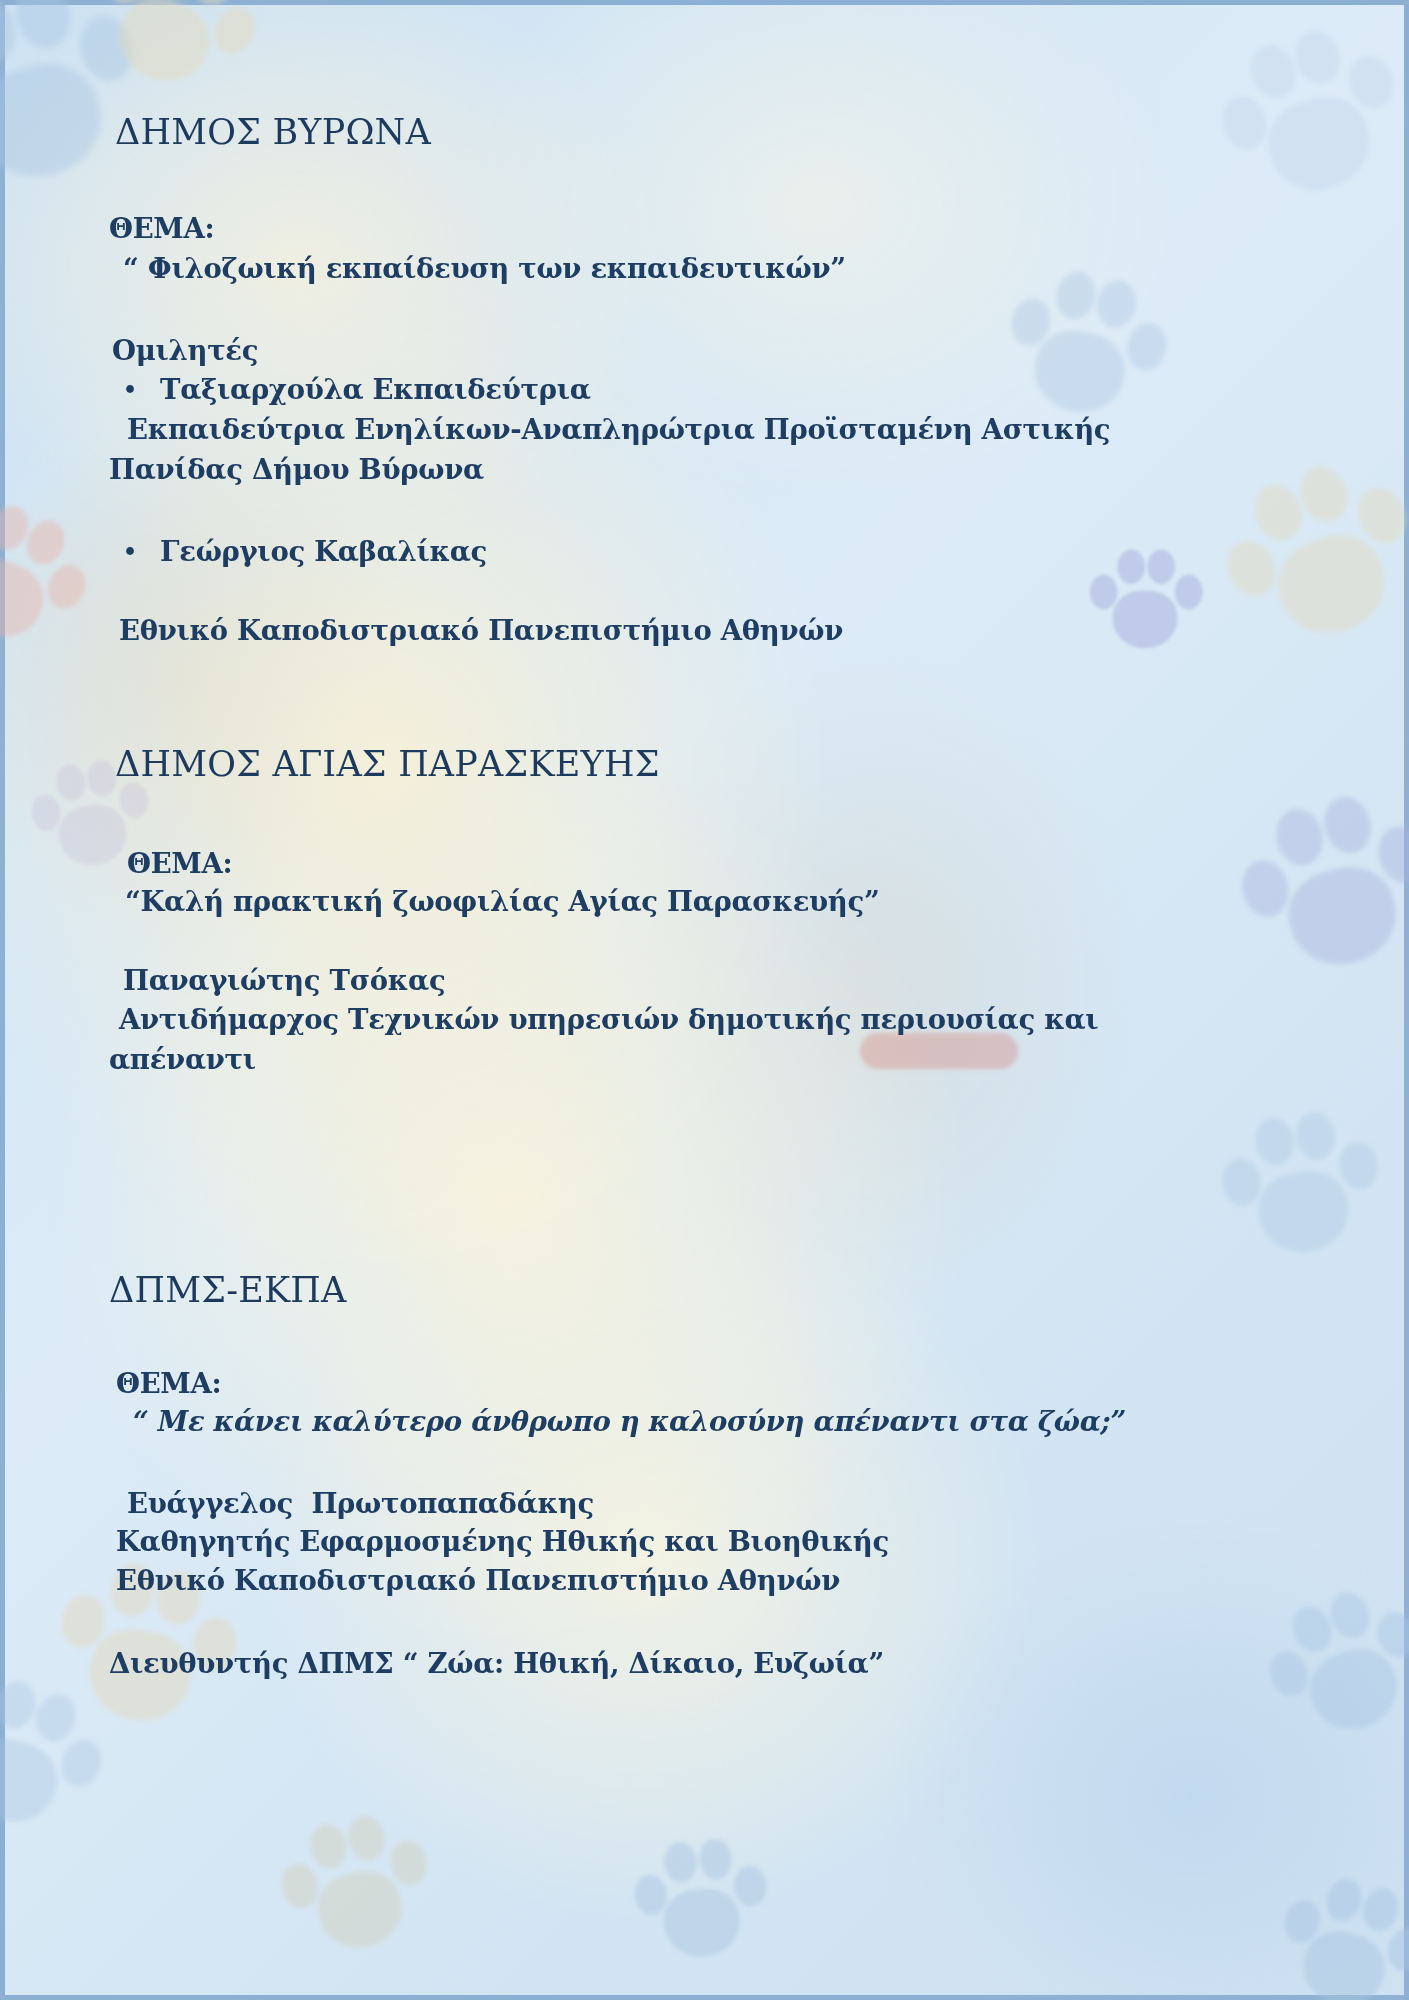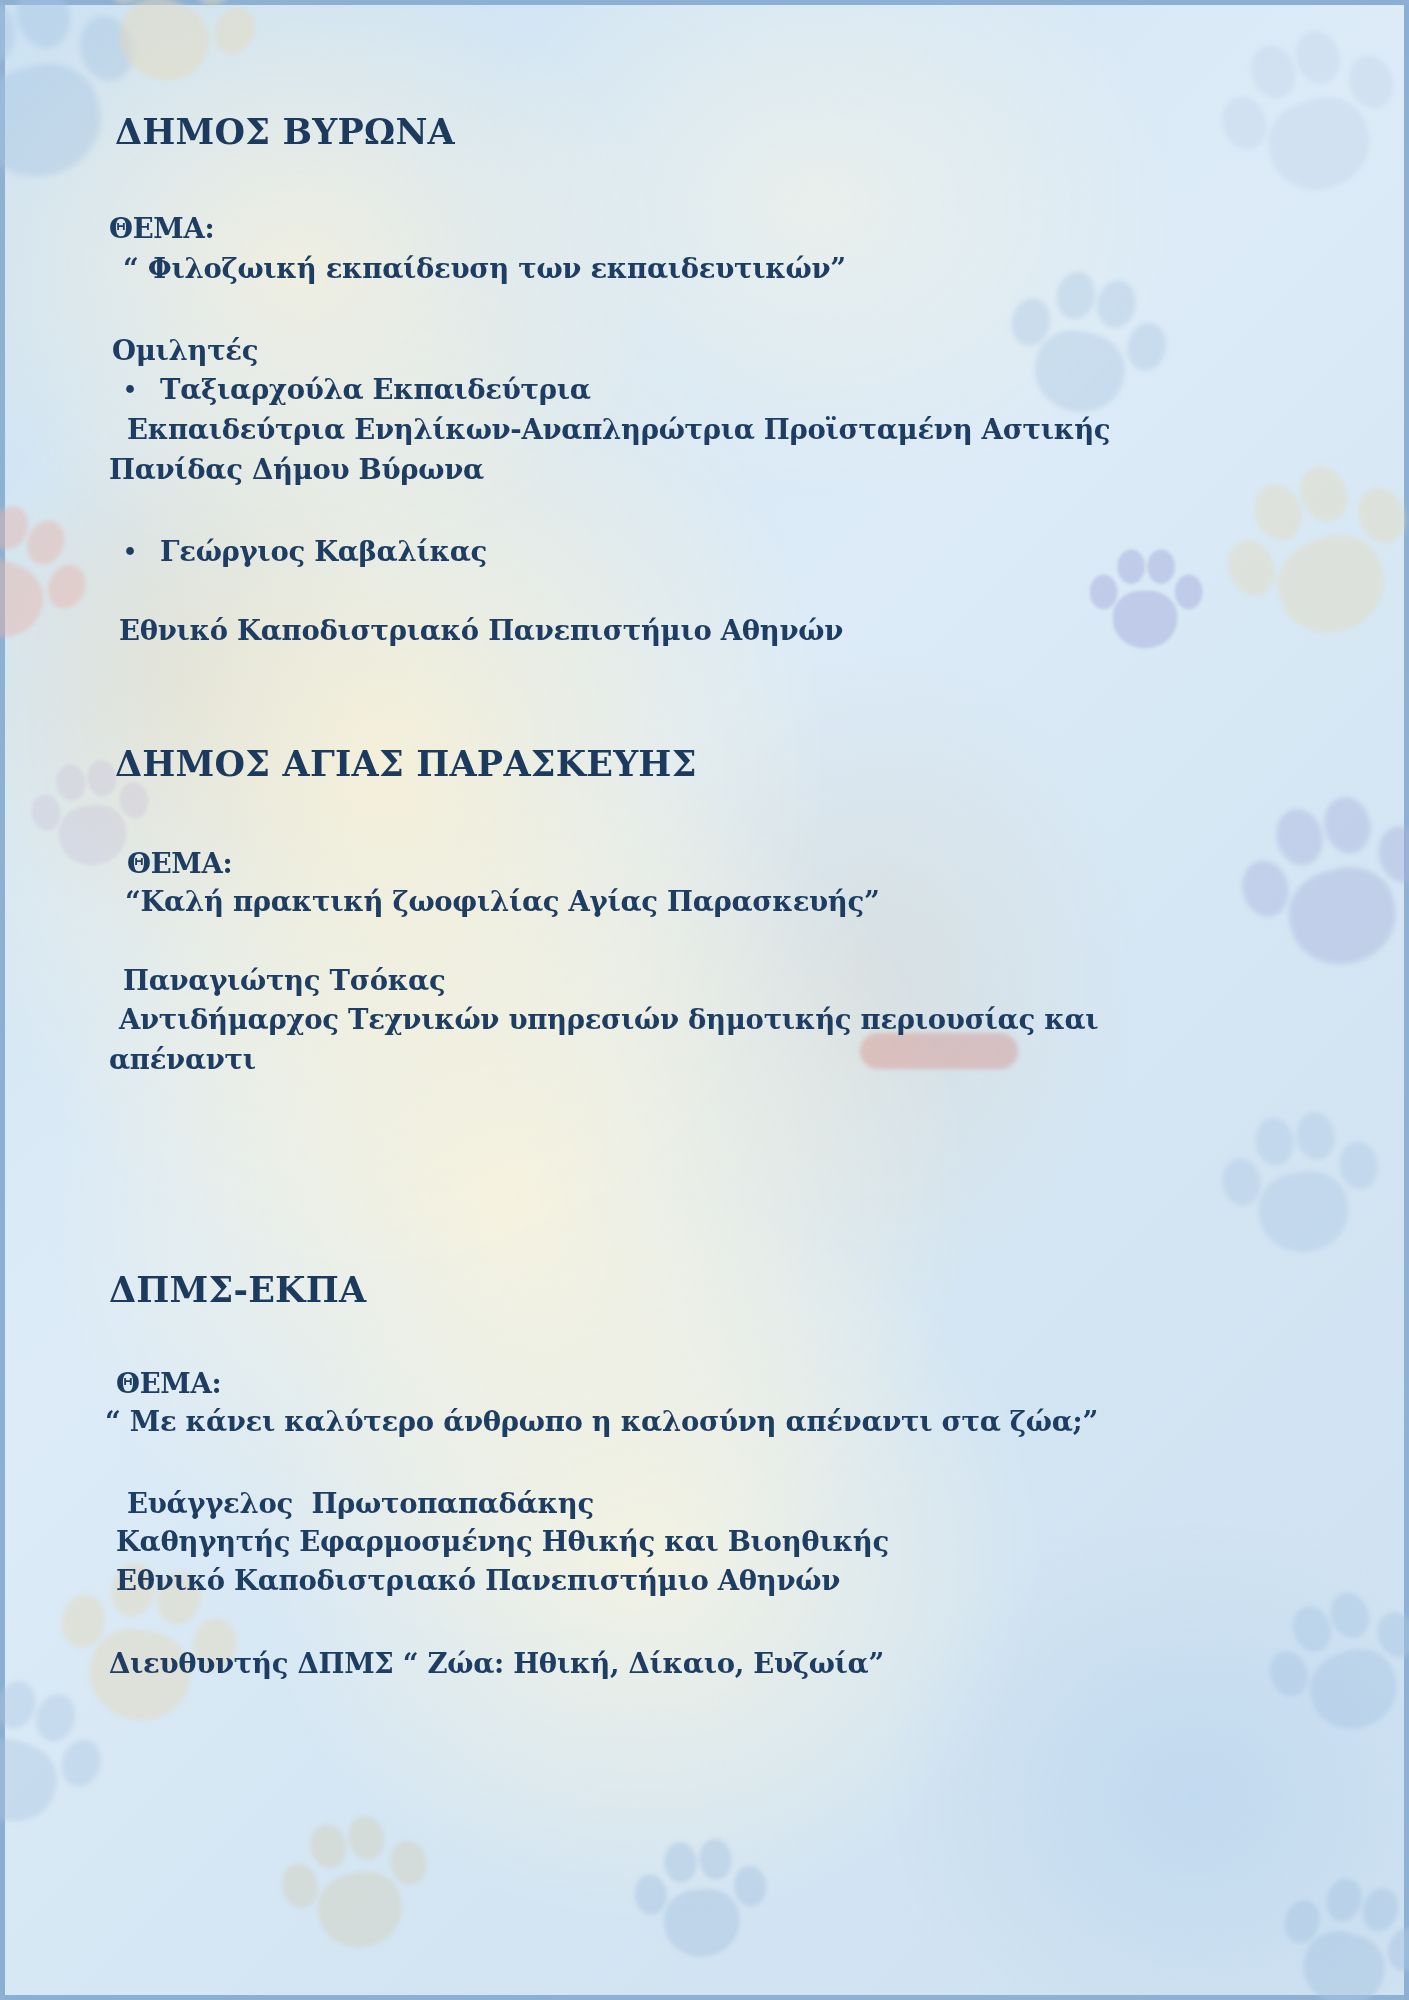--- a/index.html
+++ b/index.html
@@ -45,21 +45,21 @@
     background:rgba(216,118,108,.32);border-radius:18px;filter:blur(2px);
   }
   
   .content{color:#1e3d62;font-weight:bold;}
   .line{
     position:absolute;font-size:27.5px;line-height:1.15;
     letter-spacing:-.3px;white-space:pre;
   }
   .sec-title{
     position:absolute;margin:0;font-size:35px;line-height:1.1;
-    letter-spacing:.2px;color:#1b3a5e;white-space:pre;font-weight:bold;
+    letter-spacing:.2px;color:#1b3a5e;white-space:pre;font-weight:normal;
   }
   .bullet{
     display:inline-block;width:37px;font-size:22px;vertical-align:2px;
   }
 </style>
 </head>
 <body>
 
 <div class="page">
 
@@ -100,21 +100,21 @@
     <h1 class="sec-title" style="left:110px;top:740px;">ΔΗΜΟΣ ΑΓΙΑΣ ΠΑΡΑΣΚΕΥΗΣ</h1>
     <div class="line" style="left:122px;top:843px;">ΘΕΜΑ:</div>
     <div class="line" style="left:120px;top:881px;">“Καλή πρακτική ζωοφιλίας Αγίας Παρασκευής”</div>
 
     <div class="line" style="left:118px;top:960px;">Παναγιώτης Τσόκας</div>
     <div class="line" style="left:114px;top:999px;">Αντιδήμαρχος Τεχνικών υπηρεσιών δημοτικής περιουσίας και</div>
     <div class="line" style="left:104px;top:1039px;">απέναντι</div>
 
     <h1 class="sec-title" style="left:104px;top:1266px;">ΔΠΜΣ-ΕΚΠΑ</h1>
     <div class="line" style="left:111px;top:1363px;">ΘΕΜΑ:</div>
-    <div class="line" style="left:100px;top:1401px;">“ Με κάνει καλύτερο άνθρωπο η καλοσύνη απέναντι στα ζώα;”</div>
+    <div class="line" style="left:128px;top:1401px;font-style:italic;">“ Με κάνει καλύτερο άνθρωπο η καλοσύνη απέναντι στα ζώα;”</div>
 
     <div class="line" style="left:122px;top:1483px;">Ευάγγελος  Πρωτοπαπαδάκης</div>
     <div class="line" style="left:111px;top:1521px;">Καθηγητής Εφαρμοσμένης Ηθικής και Βιοηθικής</div>
     <div class="line" style="left:111px;top:1560px;">Εθνικό Καποδιστριακό Πανεπιστήμιο Αθηνών</div>
 
     <div class="line" style="left:104px;top:1643px;">Διευθυντής ΔΠΜΣ “ Ζώα: Ηθική, Δίκαιο, Ευζωία”</div>
 
   </div>
 </div>
 

